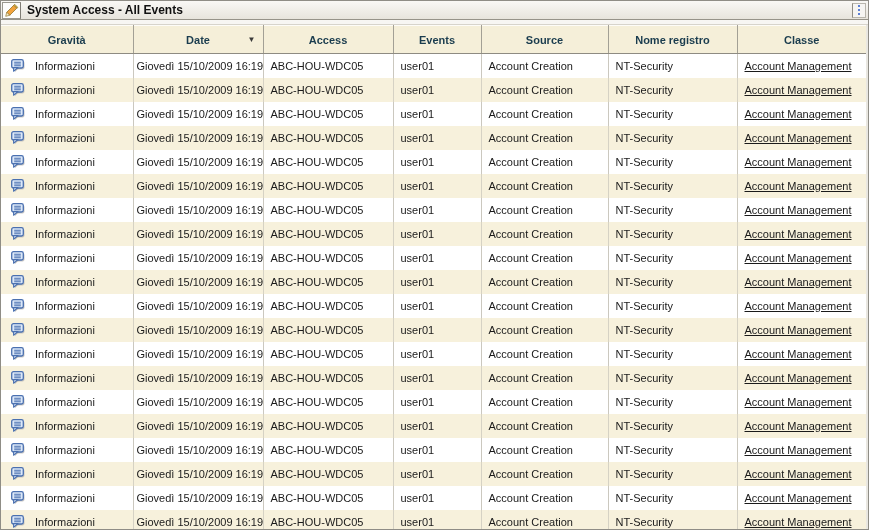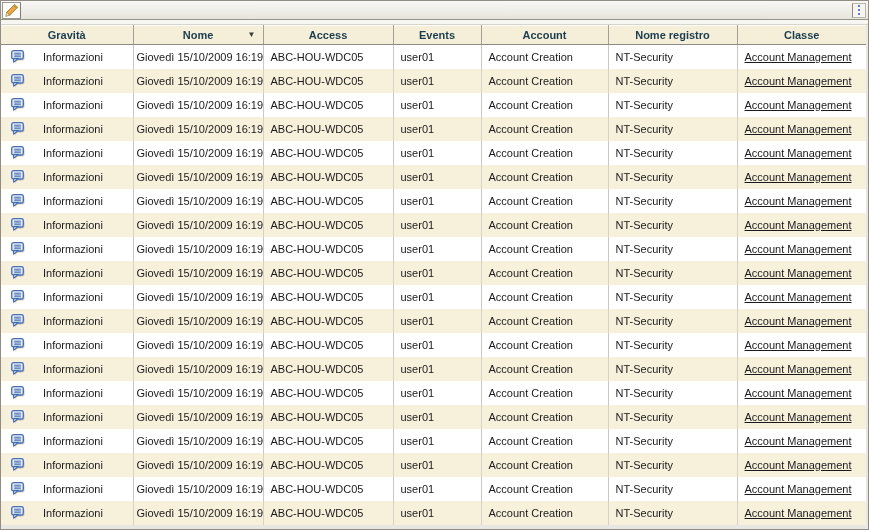--- a/index.html
+++ b/index.html
@@ -46,21 +46,21 @@
 
   
   .gap { height:5px; background:#f7f6f3; border-bottom:1px solid #d7d4cc; }
 
   
   table.grid {
     border-collapse:collapse; table-layout:fixed;
     width:865px; background:#fff;
   }
   .grid th {
-    height:19px;
+    height:28px;
     background:#f5efd9;
     color:#1a3c4e;
     font-weight:bold; font-size:11px;
     text-align:center; vertical-align:middle;
     border-right:1px solid #a3a095;
     border-bottom:1px solid #8e8b82;
     border-top:1px solid #fdfcf8;
     position:relative;
     white-space:nowrap; overflow:hidden;
     cursor:default;
@@ -75,38 +75,39 @@
     height:24px;
     vertical-align:middle;
     border-right:1px solid #cbc8bf;
     padding:0 0 0 7px;
     white-space:nowrap; overflow:hidden;
     background:#fff;
   }
   .grid td:last-child { border-right:none;text-decoration:underline; }
   .grid td.c-date { padding-left:3px; }
   .grid tr.alt td { background:#f7f1dc; border-right-color:#d6d2c4; }
-  .cell-sev { display:flex; align-items:center; gap:17px; }
+  .cell-sev { display:flex; align-items:center; gap:9px; }
   .evicon { width:17px; height:15px; flex:0 0 auto; display:inline-flex; margin-left:1px; }
 </style>
 </head>
 <body>
 
 <div class="window">
 
   <div class="titlebar">
     <div class="edit-btn">
       <span style="display:inline-flex;">
         <svg width="15" height="15" viewBox="0 0 16 16" xmlns="http://www.w3.org/2000/svg">
           <polygon points="11.4,1.4 14.6,4.6 13.6,5.6 10.4,2.4" fill="#e9cf5e" stroke="#8c6f24" stroke-width="0.8"></polygon>
           <polygon points="10.4,2.4 13.6,5.6 6.1,13.1 2.9,9.9" fill="#f2a33c" stroke="#8c6f24" stroke-width="0.8"></polygon>
           <polygon points="2.9,9.9 6.1,13.1 1.8,14.2" fill="#f8ecc8" stroke="#8c6f24" stroke-width="0.7"></polygon>
         </svg>
       </span>
     </div>
+    <div class="title">System Access - All Events</div>
     <div class="tb-fill"></div>
     <div class="splitter-btn">
       <span class="splitter-grip"></span>
     </div>
   </div>
 
   <div class="gap"></div>
 
   <table class="grid">
     <colgroup>
@@ -114,24 +115,24 @@
         <col style="width: 130px;">
         <col style="width: 130px;">
         <col style="width: 88px;">
         <col style="width: 127px;">
         <col style="width: 129px;">
         <col style="width: 129px;">
       </colgroup>
     <thead>
       <tr>
           <th><span>Gravità</span></th>
-          <th><span>Nome</span><span class="sort-arrow">▼</span></th>
+          <th><span>Date</span><span class="sort-arrow">▼</span></th>
           <th><span>Access</span></th>
           <th><span>Events</span></th>
-          <th><span>Account</span></th>
+          <th><span>Source</span></th>
           <th><span>Nome registro</span></th>
           <th><span>Classe</span></th>
         </tr>
     </thead>
     <tbody>
         <tr>
           <td class="c-gravita">
             <span class="cell-sev">
   <span class="evicon">
     <svg width="17" height="15" viewBox="0 0 17 15" xmlns="http://www.w3.org/2000/svg">

